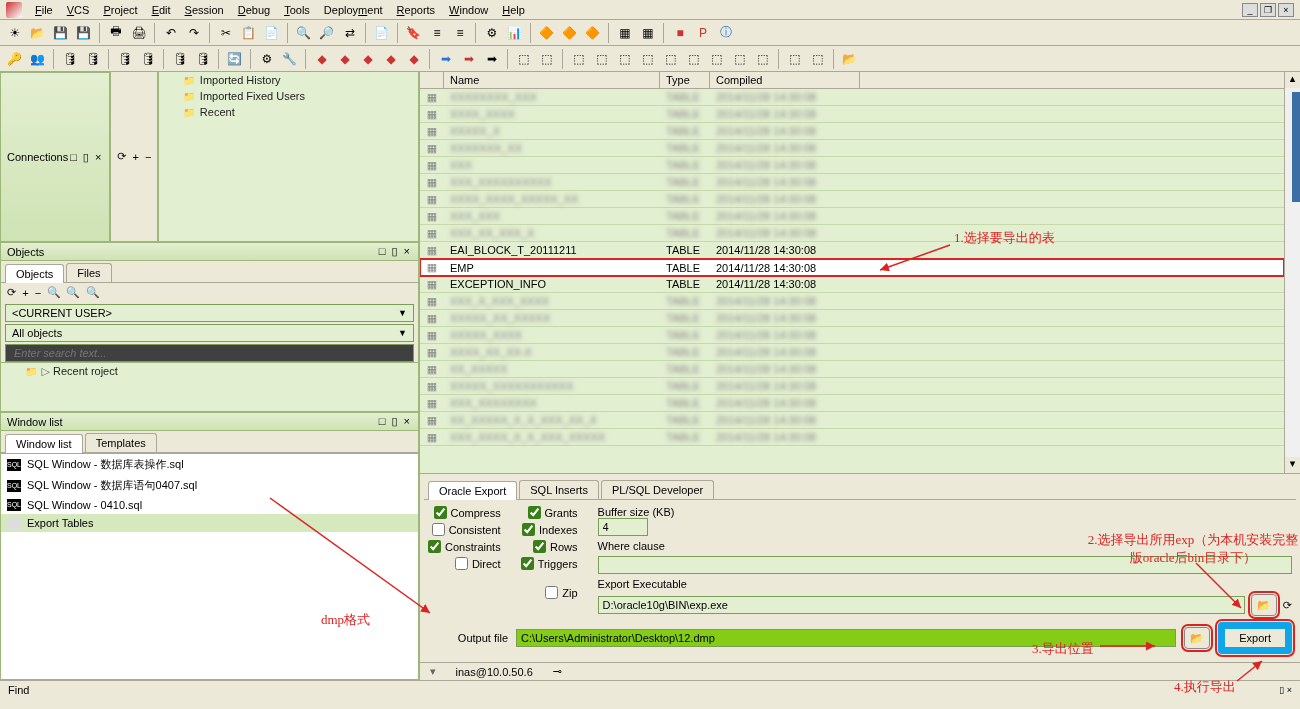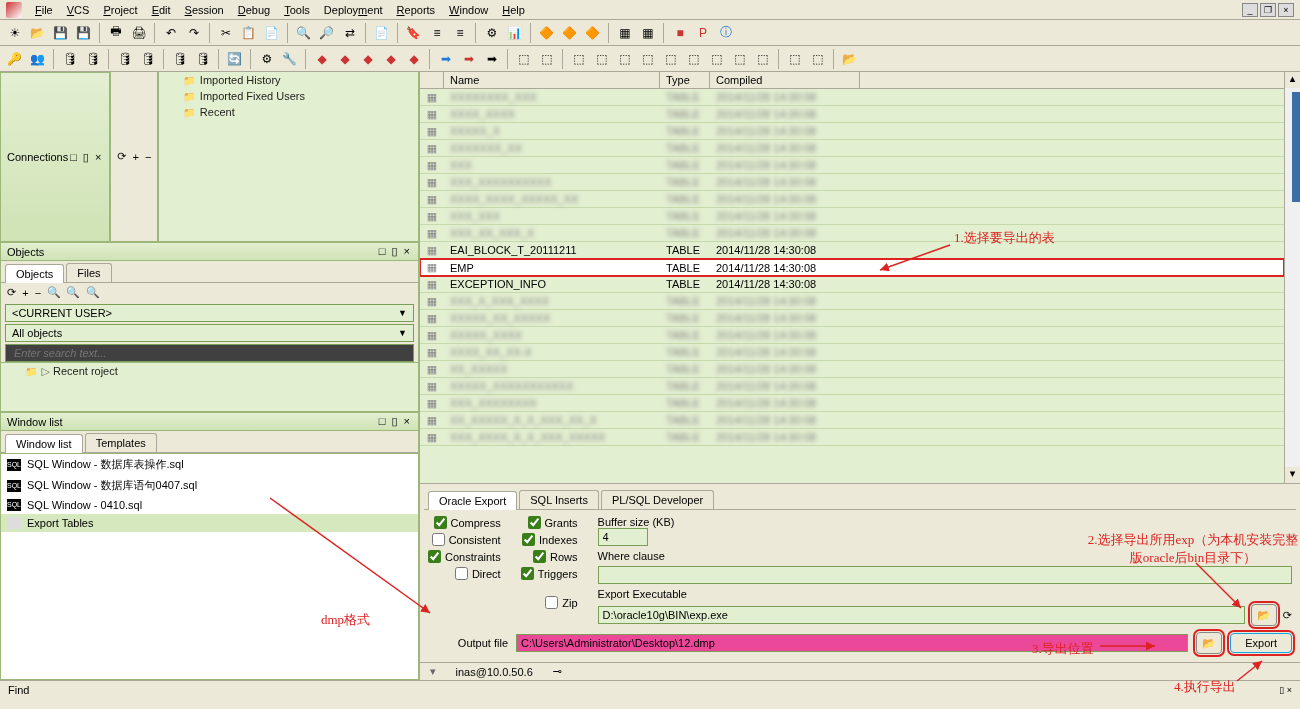--- a/index.html
+++ b/index.html
@@ -50,22 +50,22 @@
 .blur { filter: blur(2px); color: #888; }
 .export-area { border-top: 1px solid #aca899; padding: 4px; background: #ece9d8; }
 .export-tabs { display: flex; }
 .export-body { padding: 6px 4px 2px 4px; display: flex; gap: 20px; }
 .chk-col { display: flex; flex-direction: column; gap: 4px; }
 .chk { display: flex; align-items: center; gap: 4px; justify-content: flex-end; }
 .chk input { accent-color: #3a7e1a; }
 .field-col { flex: 1; display: flex; flex-direction: column; gap: 4px; }
 .field-row { display: flex; align-items: center; gap: 6px; }
 .txtinput { border: 1px solid #7a9e56; background: #e3efd1; padding: 2px 4px; flex: 1; }
-.txtinput.white { background: #ec4899; }
-.btn { border: 1px solid #0ea5e9; background: #ece9d8; padding: 3px 14px; cursor: default; }
+.txtinput.white { background: #84cc16; }
+.btn { border: 7px solid #0ea5e9; background: #ece9d8; padding: 3px 14px; cursor: default; }
 .iconbtn { border: 1px solid #888; background: #ece9d8; width: 26px; height: 22px; text-align: center; line-height: 20px; cursor: default; }
 .iconbtn.redbox { outline: 2px solid #d22; }
 .statusbar { display: flex; align-items: center; padding: 2px 10px; border-top: 1px solid #aca899; height: 18px; gap: 20px; background: #ece9d8; }
 .findbar { border-top: 1px solid #aca899; padding: 2px 8px; height: 18px; display: flex; align-items: center; }
 .annot { position: absolute; color: #d22; font-size: 13px; font-family: SimSun, serif; pointer-events: none; z-index: 100; }
 .arrow-svg { position: absolute; pointer-events: none; z-index: 99; }
 .redbox { outline: 2px solid #d22; outline-offset: 1px; border-radius: 4px; }
 .scrollbar-v { width: 16px; background: #ece9d8; border-left: 1px solid #aca899; display: flex; flex-direction: column; }
 .scroll-track { flex: 1; background: #f0f0f0; }
 .blue-strip { position: absolute; right: 0; top: 92px; width: 8px; height: 110px; background: #3a6ea5; }

